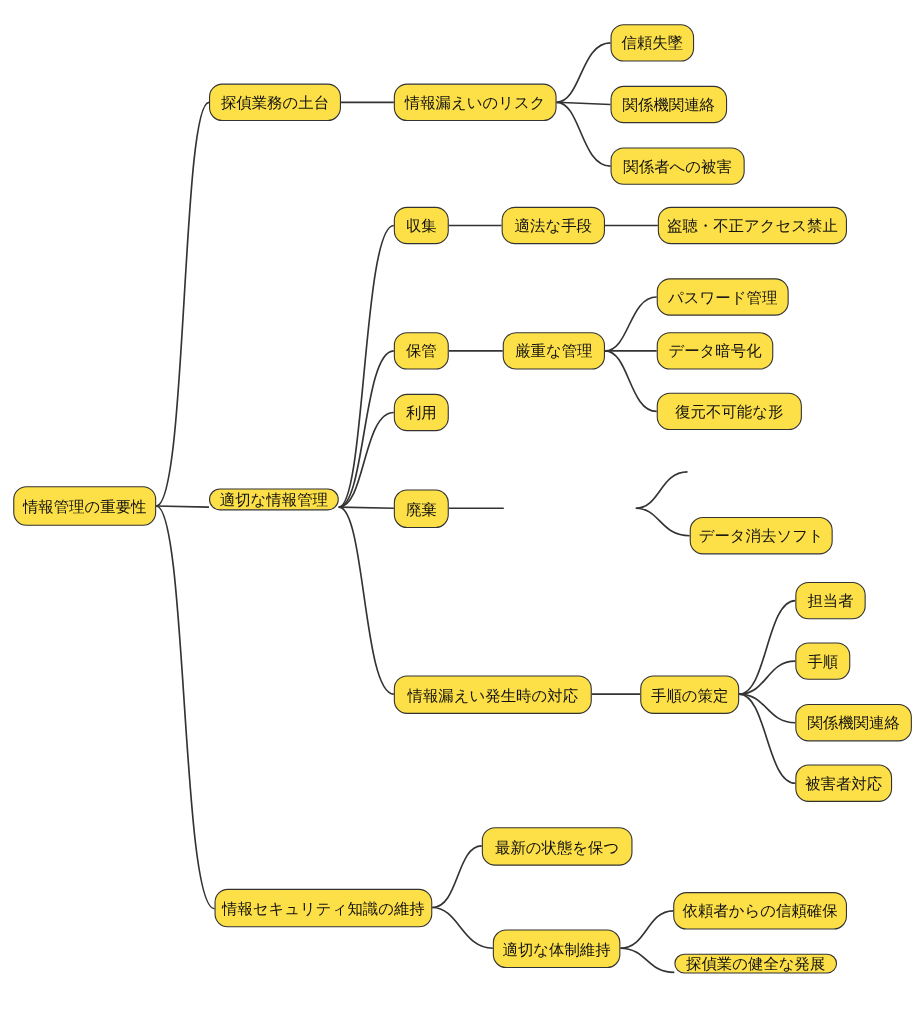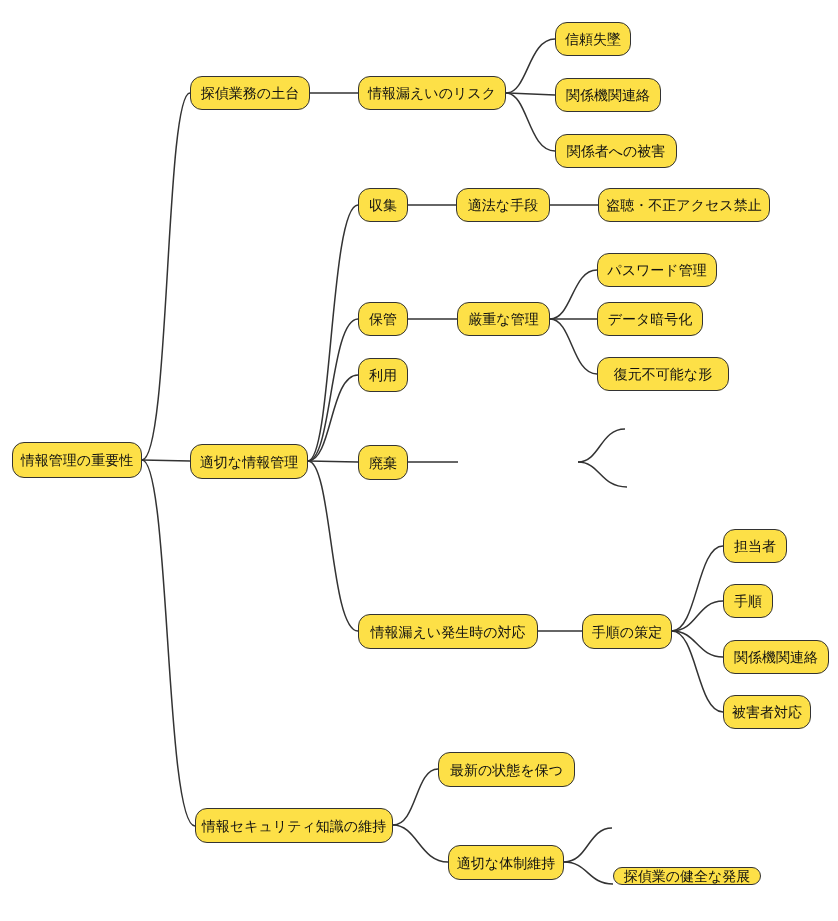--- a/index.html
+++ b/index.html
@@ -64,36 +64,38 @@
   </svg>
 
   <div class="node" style="left:12px;top:442px;width:130px;height:36px">情報管理の重要性</div>
 
   <div class="node" style="left:190px;top:76px;width:120px;height:34px">探偵業務の土台</div>
   <div class="node" style="left:358px;top:76px;width:148px;height:34px">情報漏えいのリスク</div>
   <div class="node" style="left:555px;top:22px;width:76px;height:34px">信頼失墜</div>
   <div class="node" style="left:555px;top:78px;width:106px;height:34px">関係機関連絡</div>
   <div class="node" style="left:555px;top:134px;width:122px;height:34px">関係者への被害</div>
 
-  <div class="node" style="left:190px;top:444px;width:118px;height:35px">適切な情報管理</div>
+  <div class="node" style="left:190px;top:444px;width:118px;height:20px">適切な情報管理</div>
   <div class="node" style="left:358px;top:188px;width:50px;height:34px">収集</div>
   <div class="node" style="left:456px;top:188px;width:94px;height:34px">適法な手段</div>
   <div class="node" style="left:598px;top:188px;width:172px;height:34px">盗聴・不正アクセス禁止</div>
   <div class="node" style="left:358px;top:302px;width:50px;height:34px">保管</div>
   <div class="node" style="left:457px;top:302px;width:93px;height:34px">厳重な管理</div>
   <div class="node" style="left:597px;top:253px;width:120px;height:34px">パスワード管理</div>
   <div class="node" style="left:597px;top:302px;width:106px;height:34px">データ暗号化</div>
   <div class="node" style="left:597px;top:357px;width:132px;height:34px">復元不可能な形</div>
   <div class="node" style="left:358px;top:358px;width:50px;height:34px">利用</div>
   <div class="node" style="left:358px;top:445px;width:50px;height:35px">廃棄</div>
+  <div class="node" style="left:627px;top:470px;width:130px;height:34px">データ消去ソフト</div>
   <div class="node" style="left:358px;top:614px;width:180px;height:35px">情報漏えい発生時の対応</div>
   <div class="node" style="left:582px;top:614px;width:90px;height:35px">手順の策定</div>
   <div class="node" style="left:723px;top:529px;width:64px;height:34px">担当者</div>
   <div class="node" style="left:723px;top:584px;width:50px;height:34px">手順</div>
   <div class="node" style="left:723px;top:640px;width:106px;height:34px">関係機関連絡</div>
   <div class="node" style="left:723px;top:695px;width:88px;height:34px">被害者対応</div>
 
   <div class="node" style="left:195px;top:808px;width:198px;height:35px">情報セキュリティ知識の維持</div>
   <div class="node" style="left:438px;top:752px;width:137px;height:35px">最新の状態を保つ</div>
   <div class="node" style="left:448px;top:845px;width:116px;height:35px">適切な体制維持</div>
+  <div class="node" style="left:612px;top:811px;width:158px;height:34px">依頼者からの信頼確保</div>
   <div class="node" style="left:613px;top:867px;width:148px;height:18px">探偵業の健全な発展</div>
 
 </div>
 
 </body></html>

